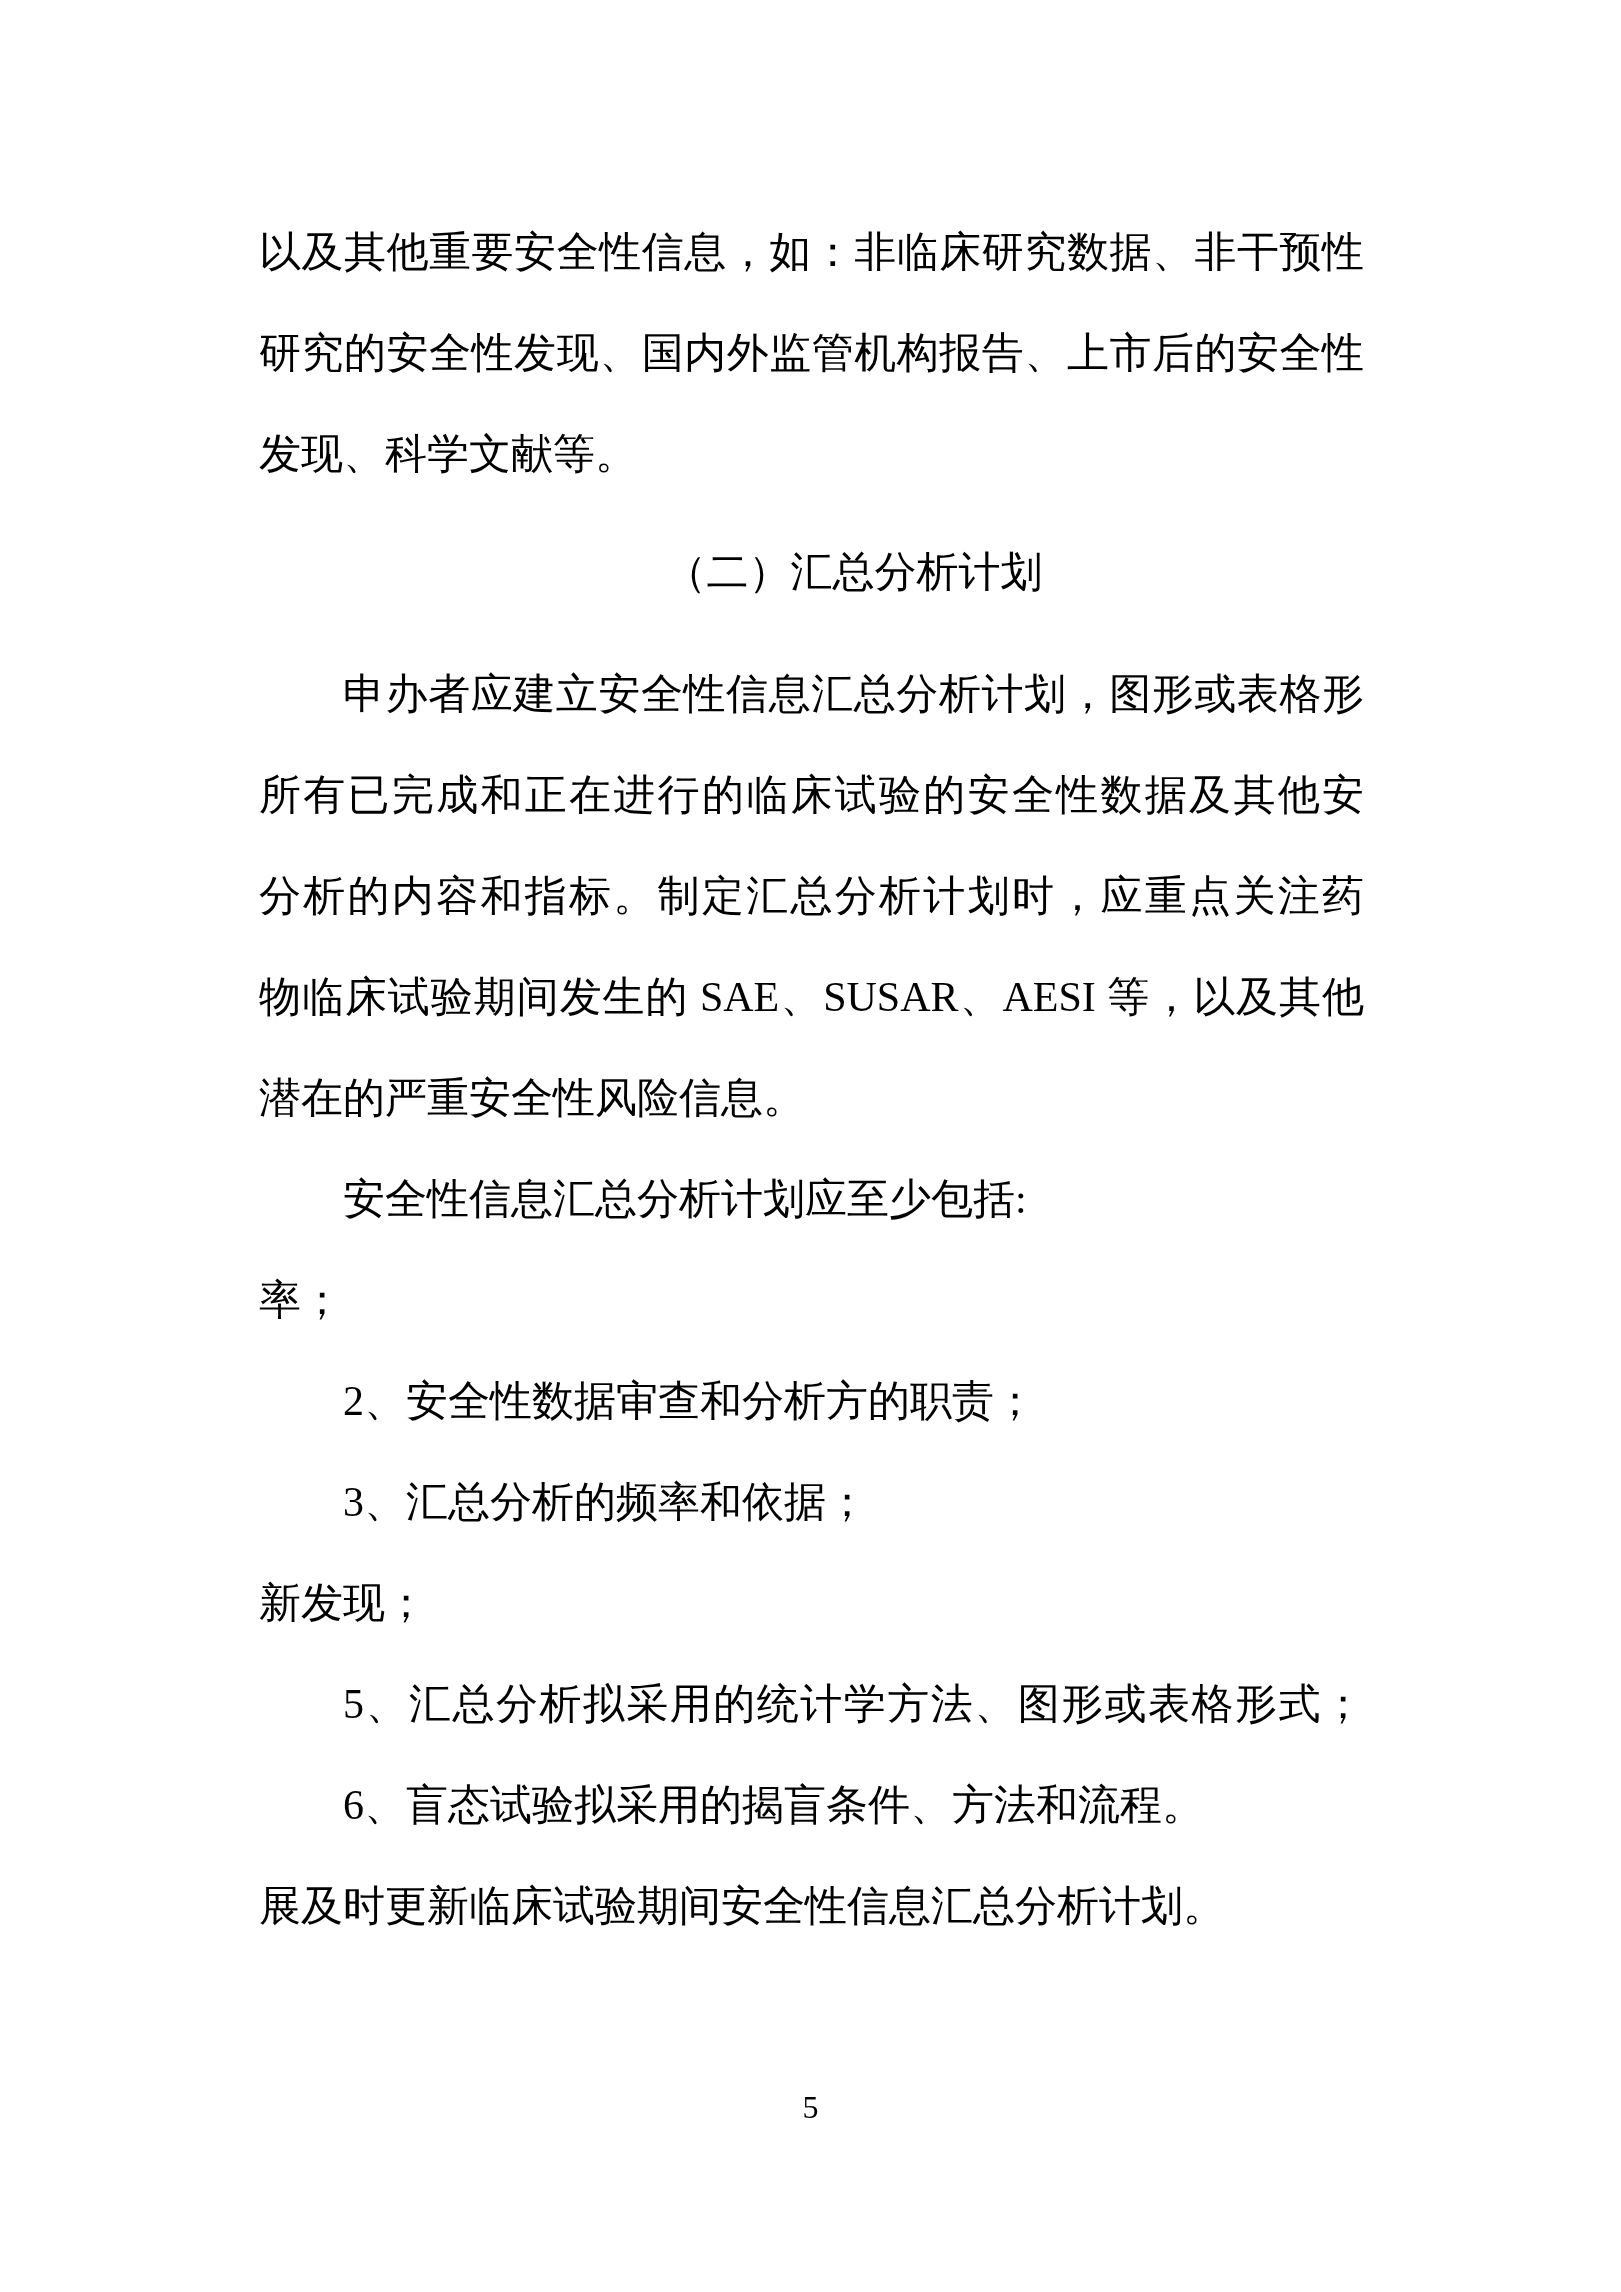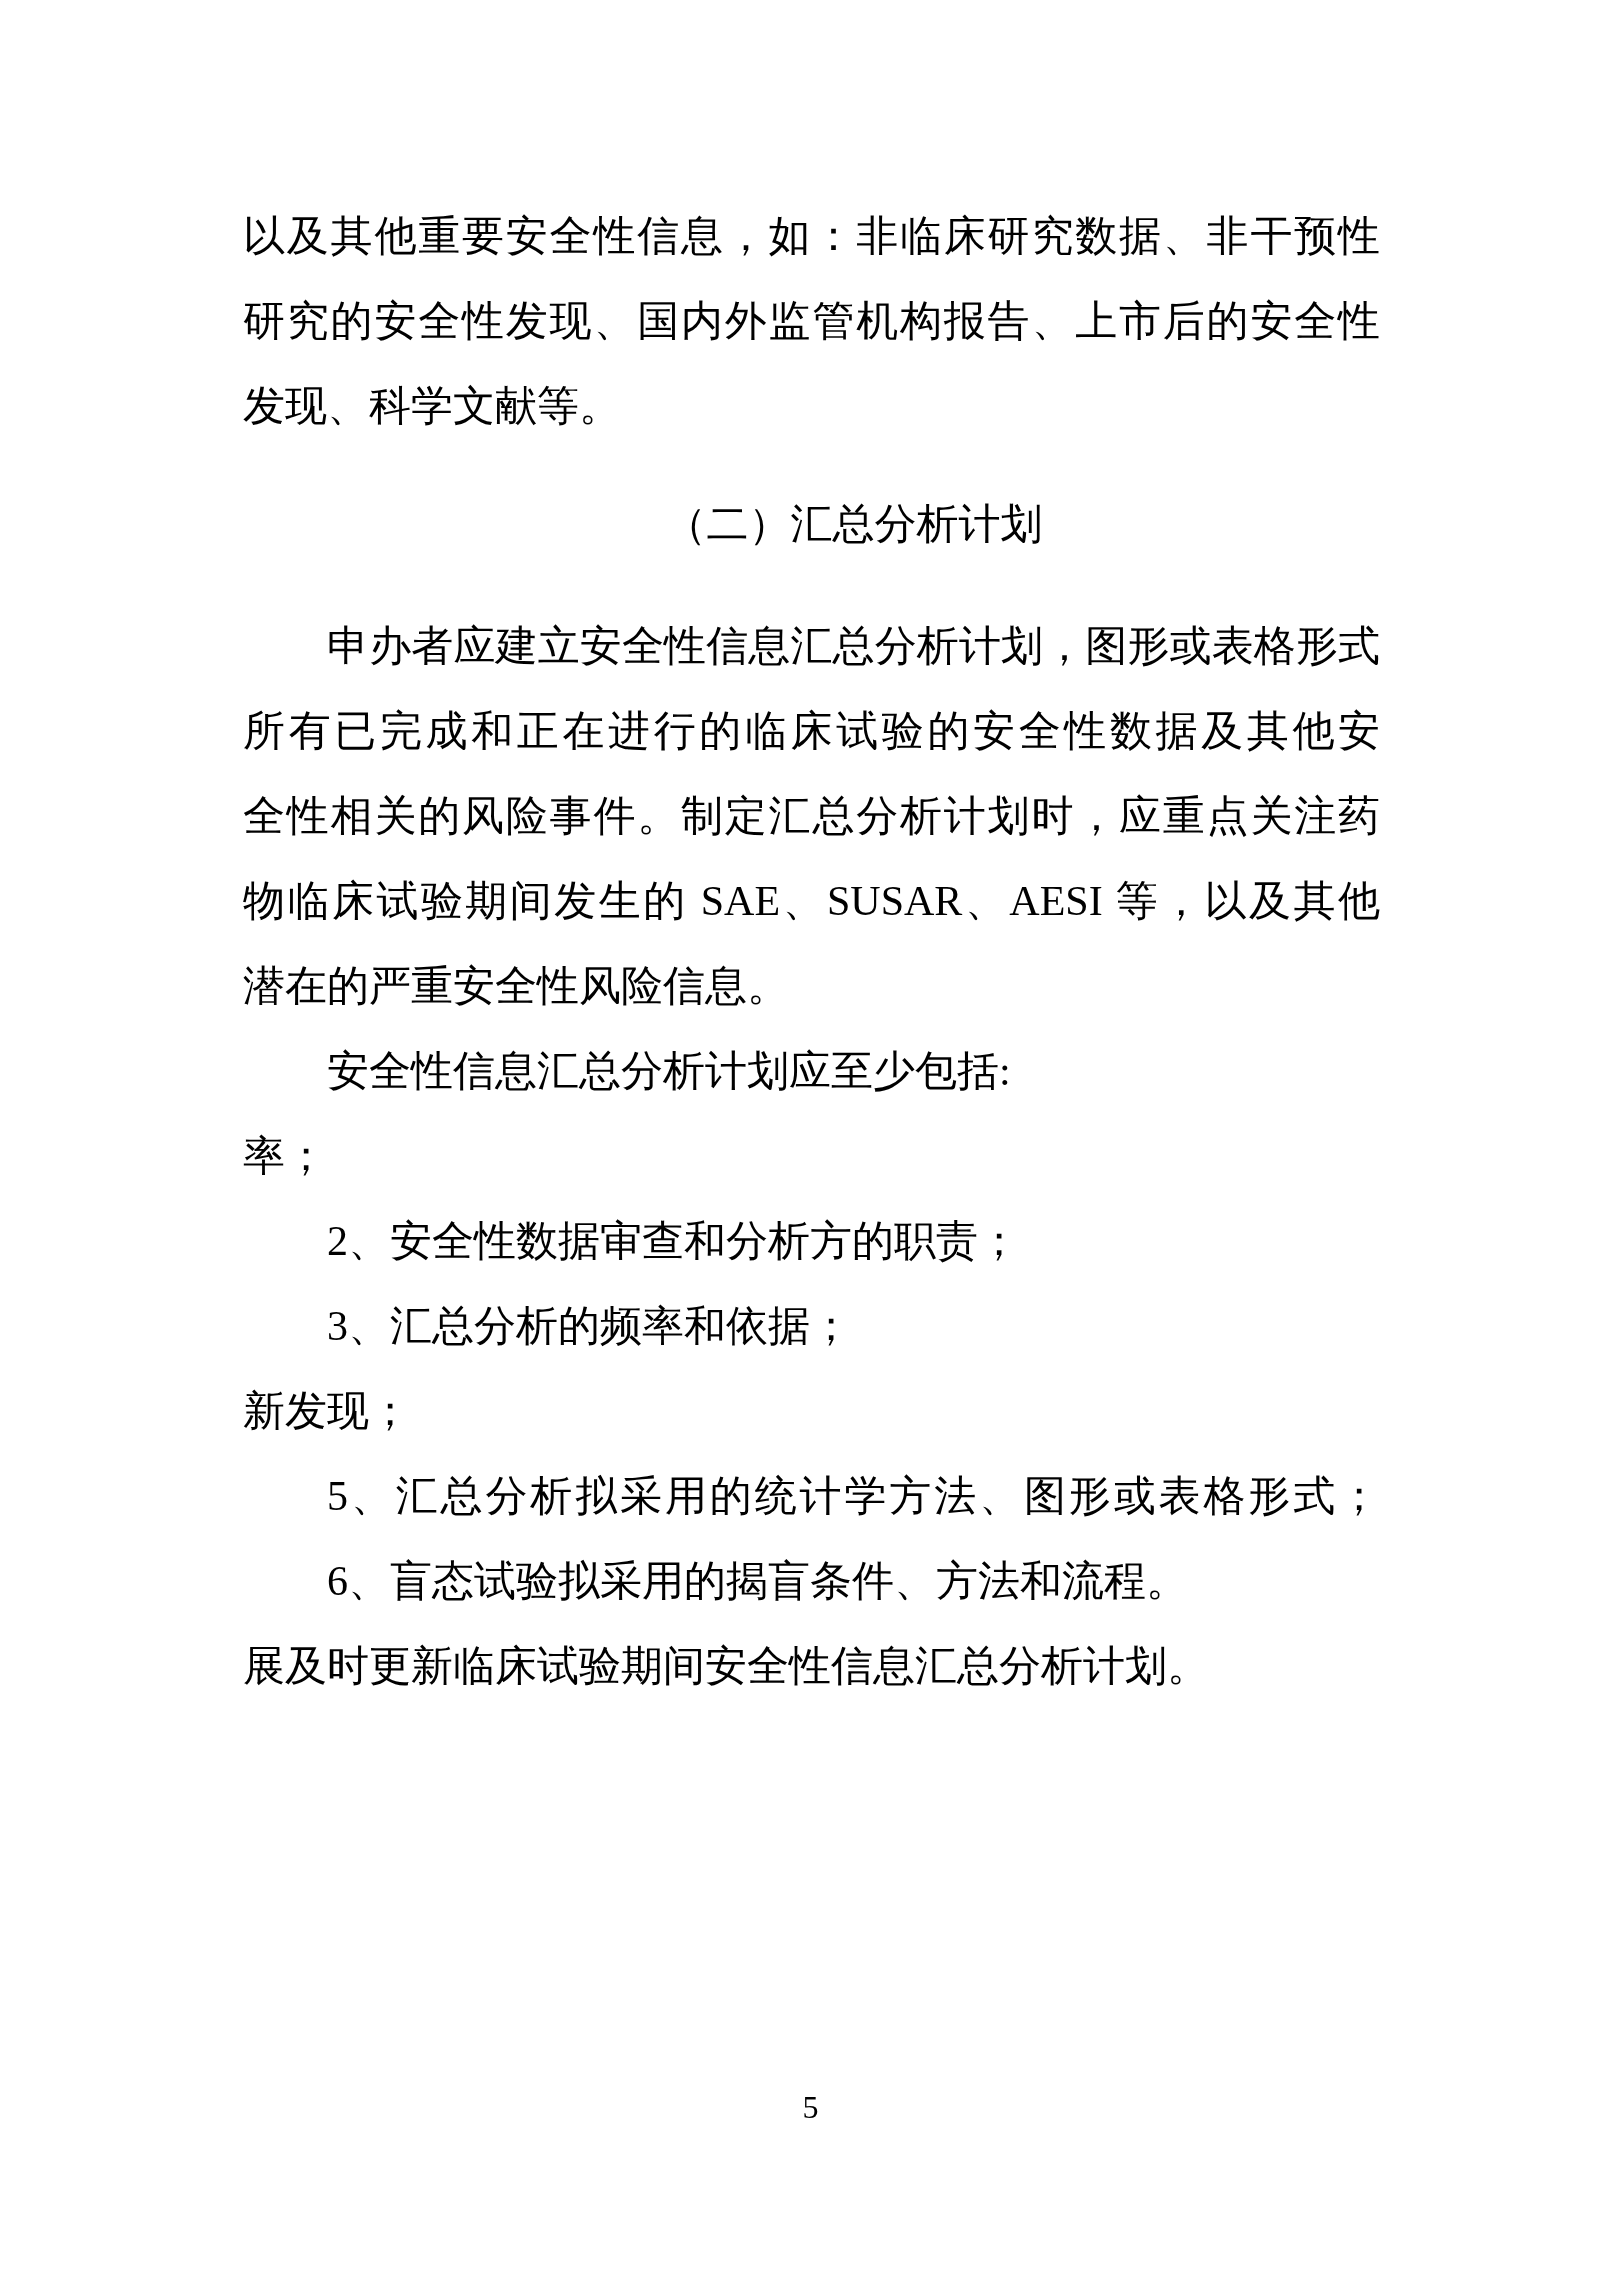--- a/index.html
+++ b/index.html
@@ -16,21 +16,21 @@
     font-family: "Liberation Serif", "DejaVu Serif", serif;
     overflow: hidden;
   }
   .textblock {
     position: absolute;
     left: 243px;
     top: 194px;
     width: 1137px;
   }
   .ln {
-    margin: 0;
+    margin: 16px;
     padding: 0;
     font-size: 42px;
     line-height: 85px;
     height: 85px;
     overflow: hidden;
     text-align: left;
     white-space: normal;
   }
   .just {
     text-align: justify;
@@ -60,21 +60,21 @@
 <body>
 
 <div class="page">
   <div class="textblock">
     <p class="ln just">以及其他重要安全性信息，如：非临床研究数据、非干预性</p>
     <p class="ln just">研究的安全性发现、国内外监管机构报告、上市后的安全性</p>
     <p class="ln">发现、科学文献等。</p>
     <p class="ln ind head">（二）汇总分析计划</p>
     <p class="ln ind just">申办者应建立安全性信息汇总分析计划，图形或表格形式</p>
     <p class="ln just">所有已完成和正在进行的临床试验的安全性数据及其他安</p>
-    <p class="ln just">全性相关的风险事件。制定汇总分析计划时，应重点关注药</p>
+    <p class="ln just">分析的内容和指标。制定汇总分析计划时，应重点关注药</p>
     <p class="ln just">物临床试验期间发生的 SAE、SUSAR、AESI 等，以及其他</p>
     <p class="ln">潜在的严重安全性风险信息。</p>
     <p class="ln ind">安全性信息汇总分析计划应至少包括:</p>
     <p class="ln">率；</p>
     <p class="ln ind">2、安全性数据审查和分析方的职责；</p>
     <p class="ln ind">3、汇总分析的频率和依据；</p>
     <p class="ln">新发现；</p>
     <p class="ln ind just">5、汇总分析拟采用的统计学方法、图形或表格形式；</p>
     <p class="ln ind">6、盲态试验拟采用的揭盲条件、方法和流程。</p>
     <p class="ln">展及时更新临床试验期间安全性信息汇总分析计划。</p>

